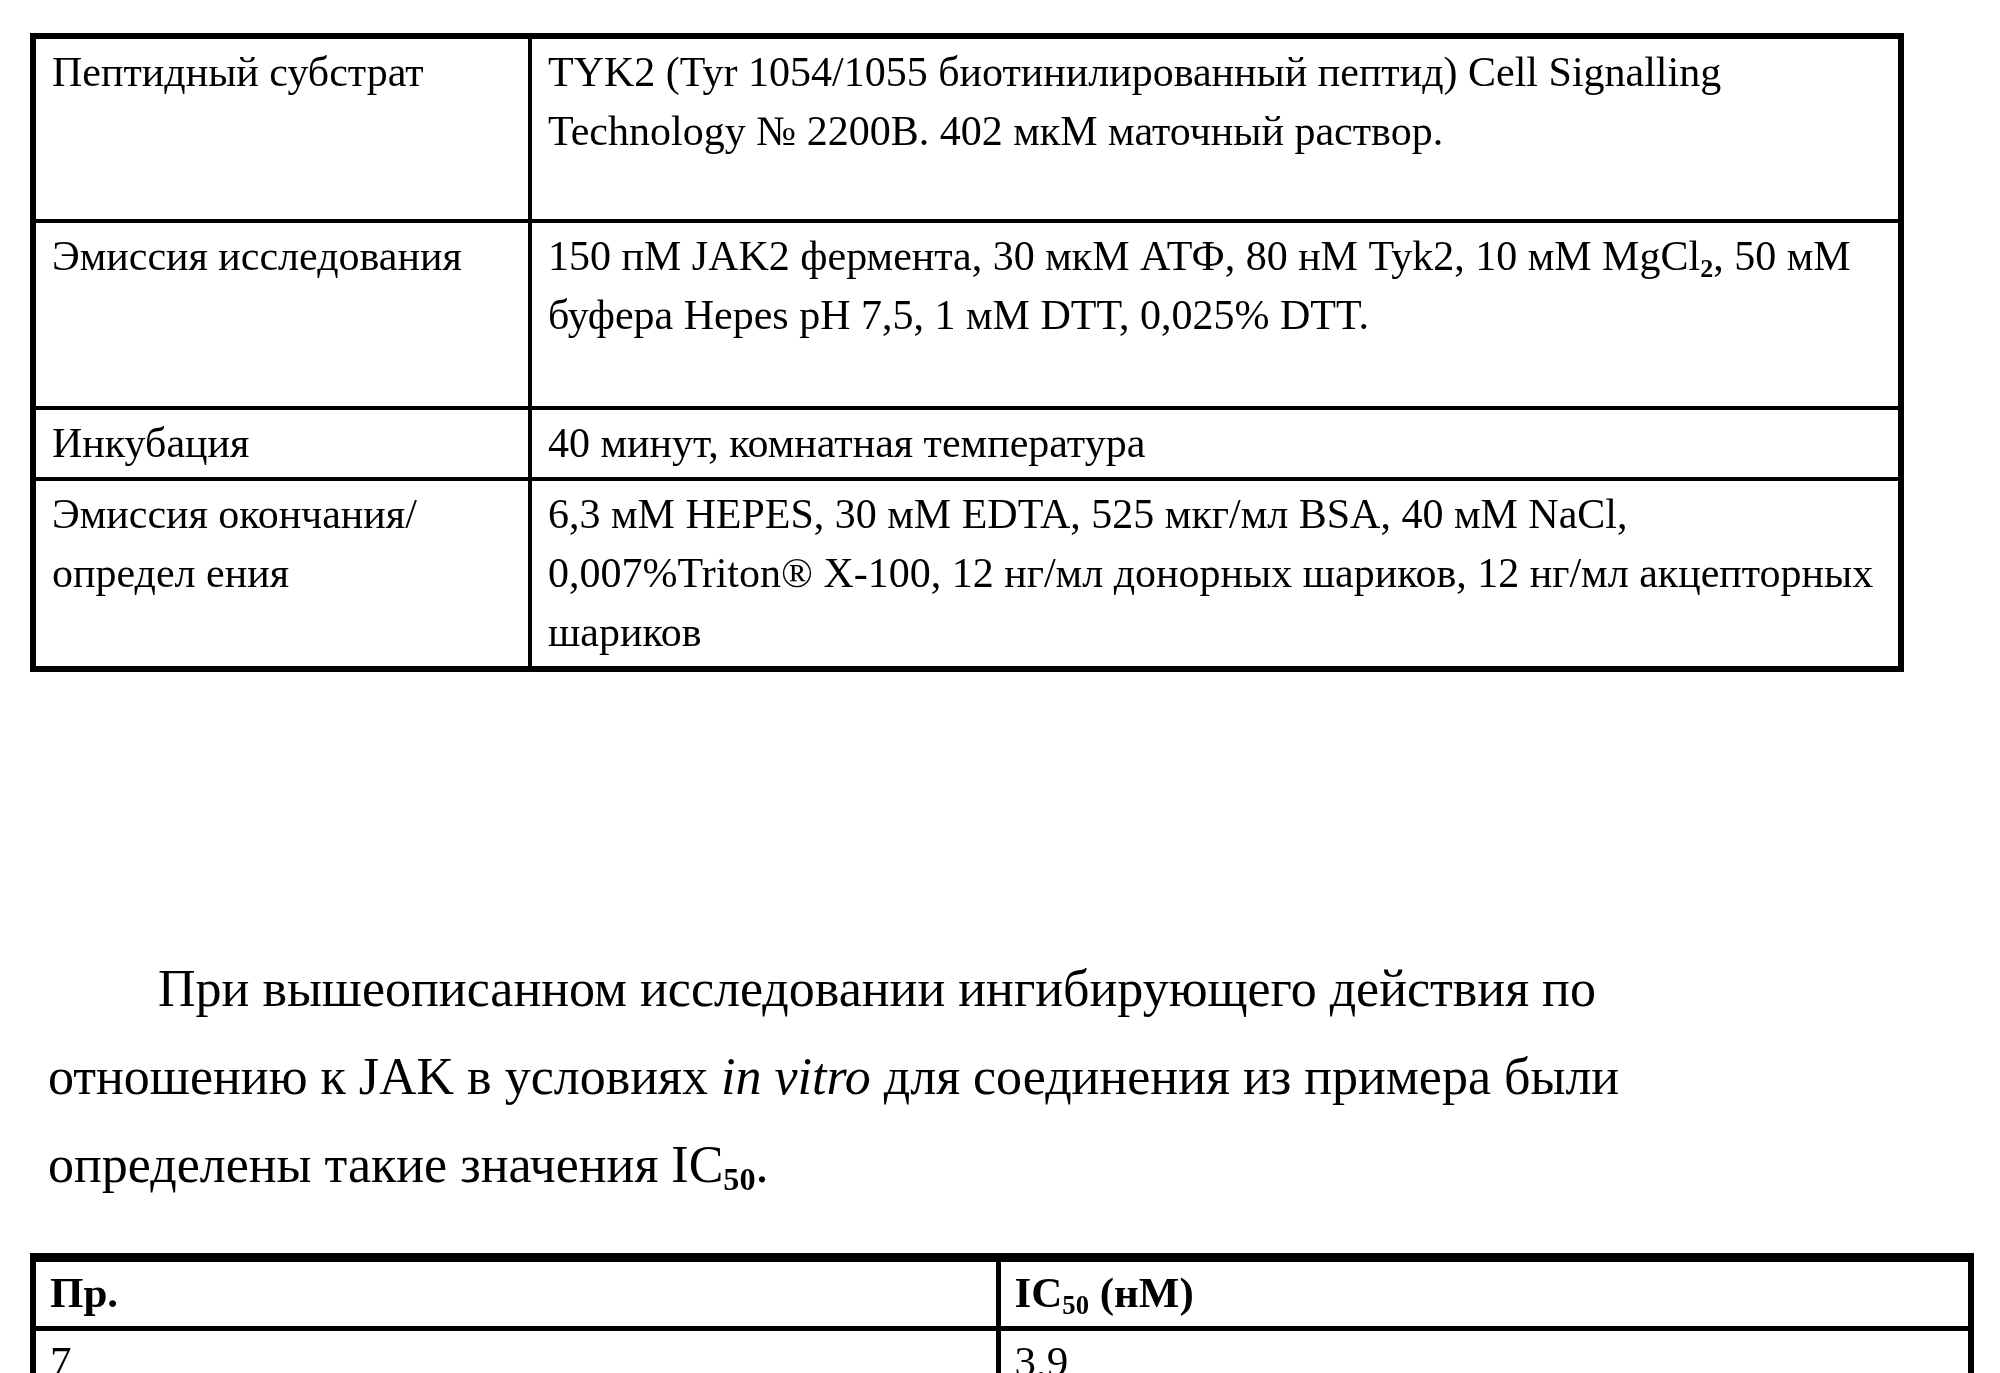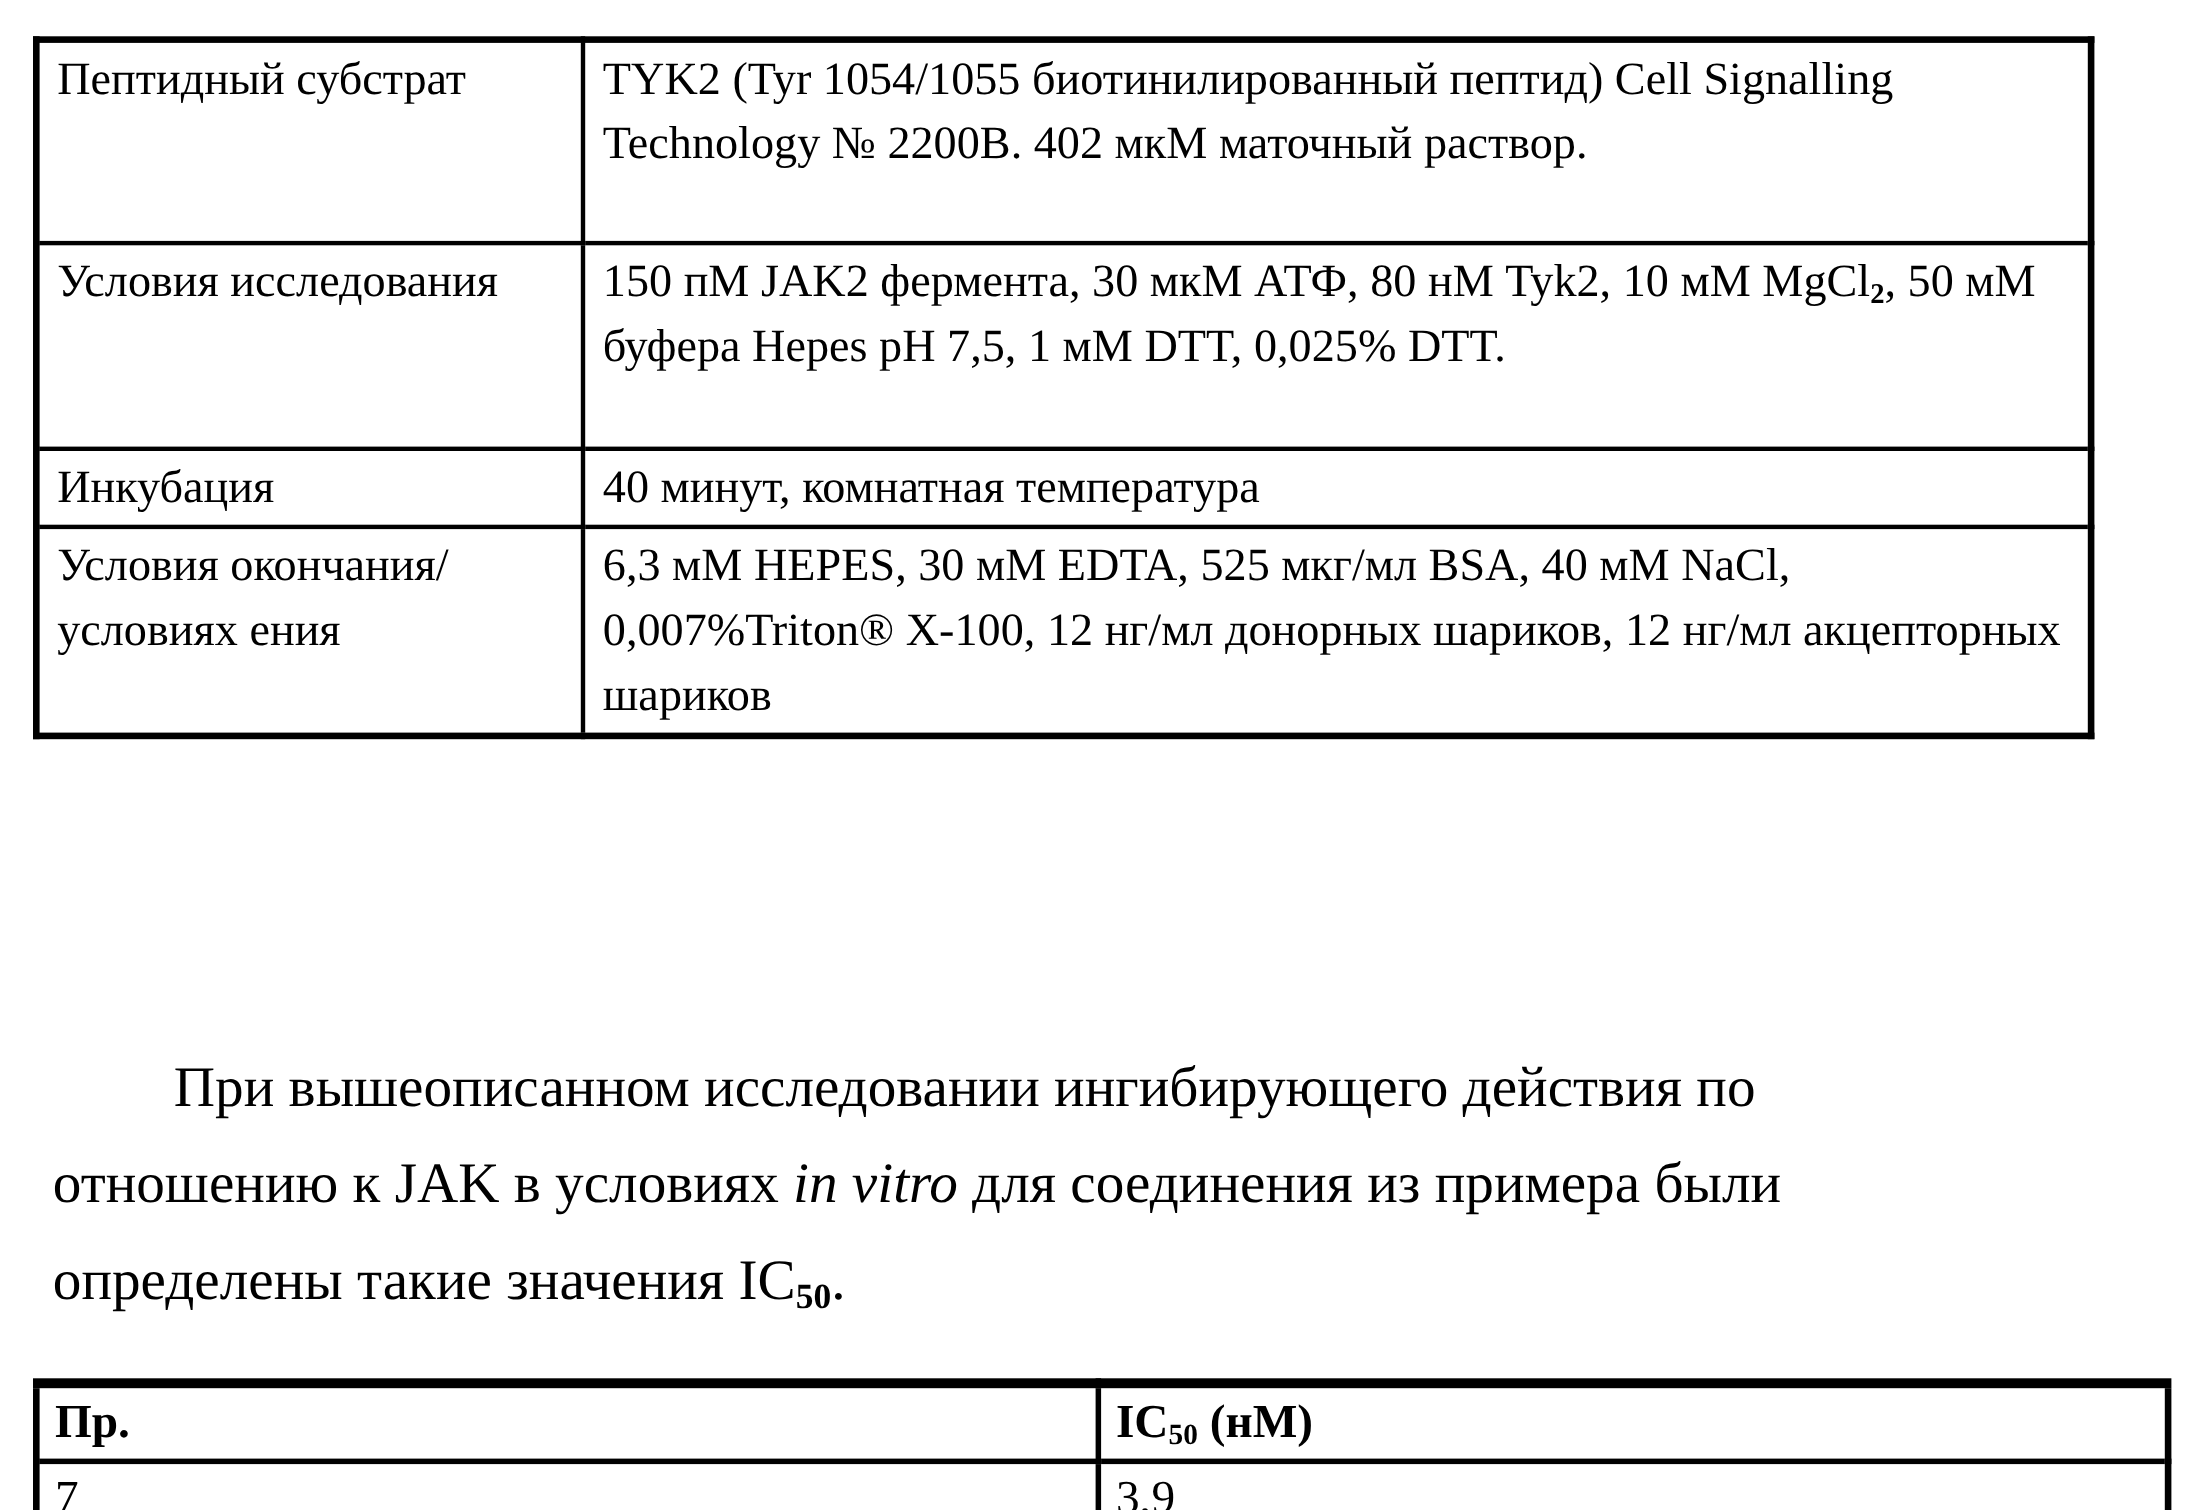--- a/index.html
+++ b/index.html
@@ -104,29 +104,29 @@
     <colgroup>
         <col class="assay-c1">
         <col class="assay-c2">
       </colgroup>
     <tbody>
       <tr class="assay-r1">
         <td><span>Пептидный субстрат</span></td>
         <td><span>TYK2 (Tyr 1054/1055 биотинилированный пептид) Cell Signalling Technology № 2200B. 402 мкМ маточный раствор.</span></td>
       </tr>
       <tr class="assay-r2">
-        <td><span>Условия исследования</span></td>
+        <td><span>Эмиссия исследования</span></td>
         <td><span>150 пМ JAK2 фермента, 30 мкМ АТФ, 80 нМ Tyk2, 10 мМ MgCl</span><sub class="seg-b">2</sub><span>, 50 мМ буфера Hepes pH 7,5, 1 мМ DTT, 0,025% DTT.</span></td>
       </tr>
       <tr class="assay-r3">
         <td><span>Инкубация</span></td>
         <td><span>40 минут, комнатная температура</span></td>
       </tr>
       <tr class="assay-r4">
-        <td><span>Условия окончания/условиях ения</span></td>
+        <td><span>Эмиссия окончания/определ ения</span></td>
         <td><span>6,3 мМ HEPES, 30 мМ EDTA, 525 мкг/мл BSA, 40 мМ NaCl, 0,007%Triton® X-100, 12 нг/мл донорных шариков, 12 нг/мл акцепторных шариков</span></td>
       </tr>
     </tbody>
   </table>
 
   <div class="body-paragraph"><span>При вышеописанном исследовании ингибирующего действия по отношению к JAK в условиях </span><span class="seg-i">in vitro</span><span> для соединения из примера были определены такие значения IC</span><sub class="seg-b">50</sub><span>.</span></div>
 
   <table class="results">
     <colgroup>
         <col class="res-c1">

